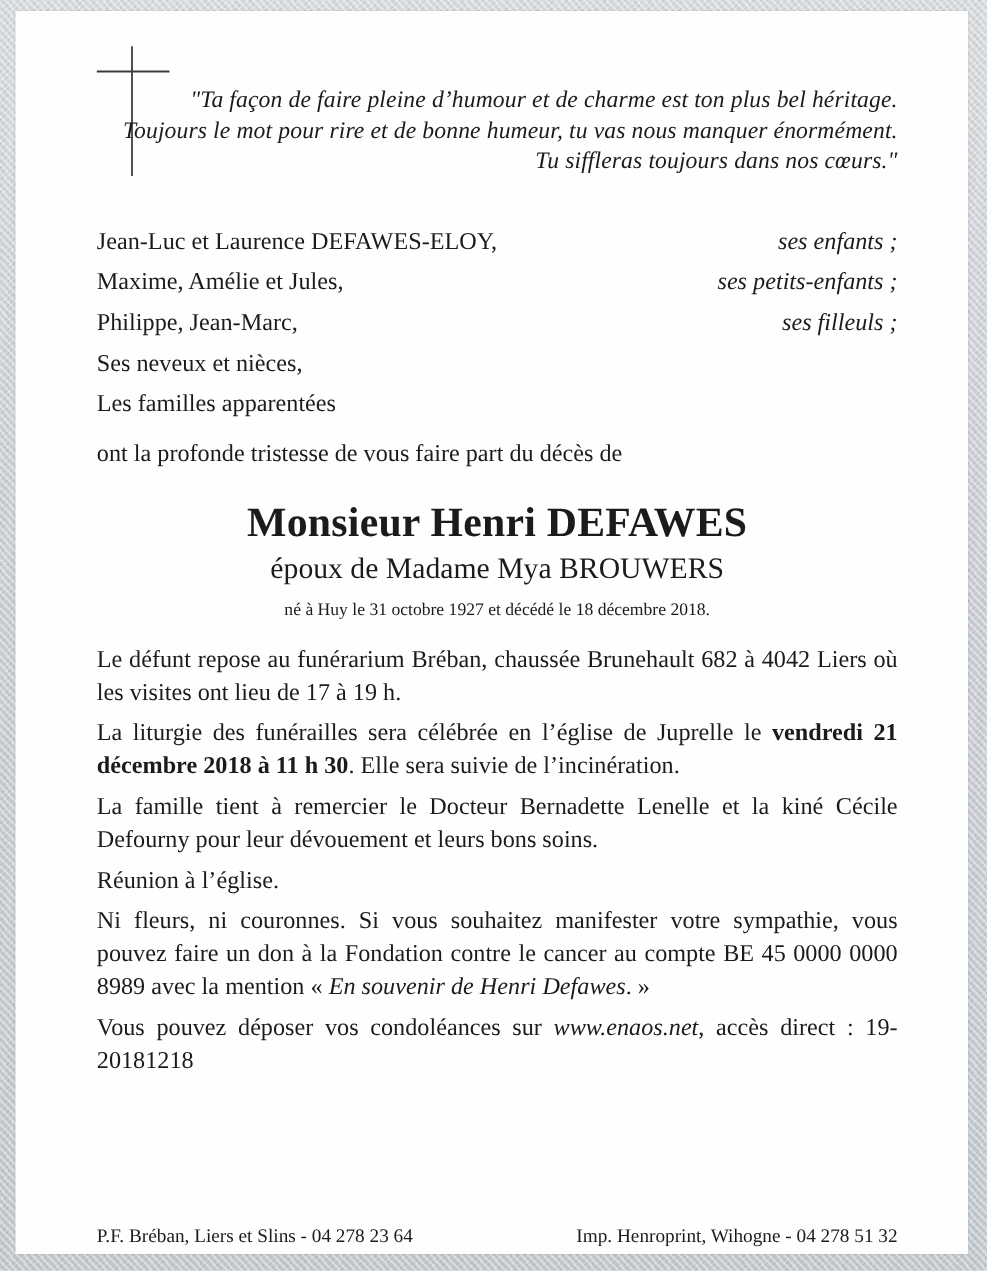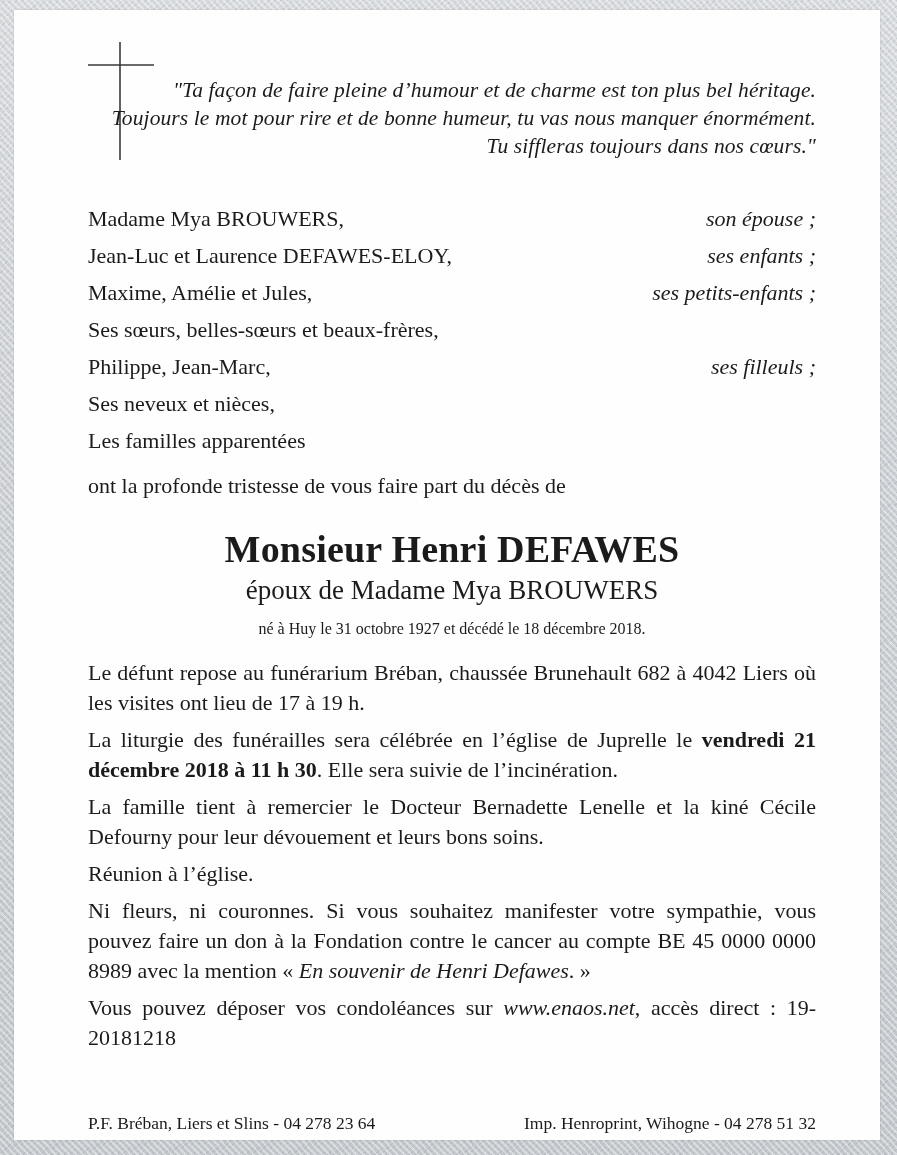--- a/index.html
+++ b/index.html
@@ -63,34 +63,26 @@
   <div class="content">
 
     <div class="quote">
       <div>"Ta façon de faire pleine d’humour et de charme est ton plus bel héritage.</div>
       <div>Toujours le mot pour rire et de bonne humeur, tu vas nous manquer énormément.</div>
       <div>Tu siffleras toujours dans nos cœurs."</div>
     </div>
 
     <div class="family">
       <div class="family-row">
-        <span>Madame Mya BROUWERS,</span>
-        <span class="relation">son épouse ;</span>
-      </div>
-      <div class="family-row">
         <span>Jean-Luc et Laurence DEFAWES-ELOY,</span>
         <span class="relation">ses enfants ;</span>
       </div>
       <div class="family-row">
         <span>Maxime, Amélie et Jules,</span>
         <span class="relation">ses petits-enfants ;</span>
-      </div>
-      <div class="family-row">
-        <span>Ses sœurs, belles-sœurs et beaux-frères,</span>
-        <span class="relation"></span>
       </div>
       <div class="family-row">
         <span>Philippe, Jean-Marc,</span>
         <span class="relation">ses filleuls ;</span>
       </div>
       <div class="family-row">
         <span>Ses neveux et nièces,</span>
         <span class="relation"></span>
       </div>
       <div class="family-row">

